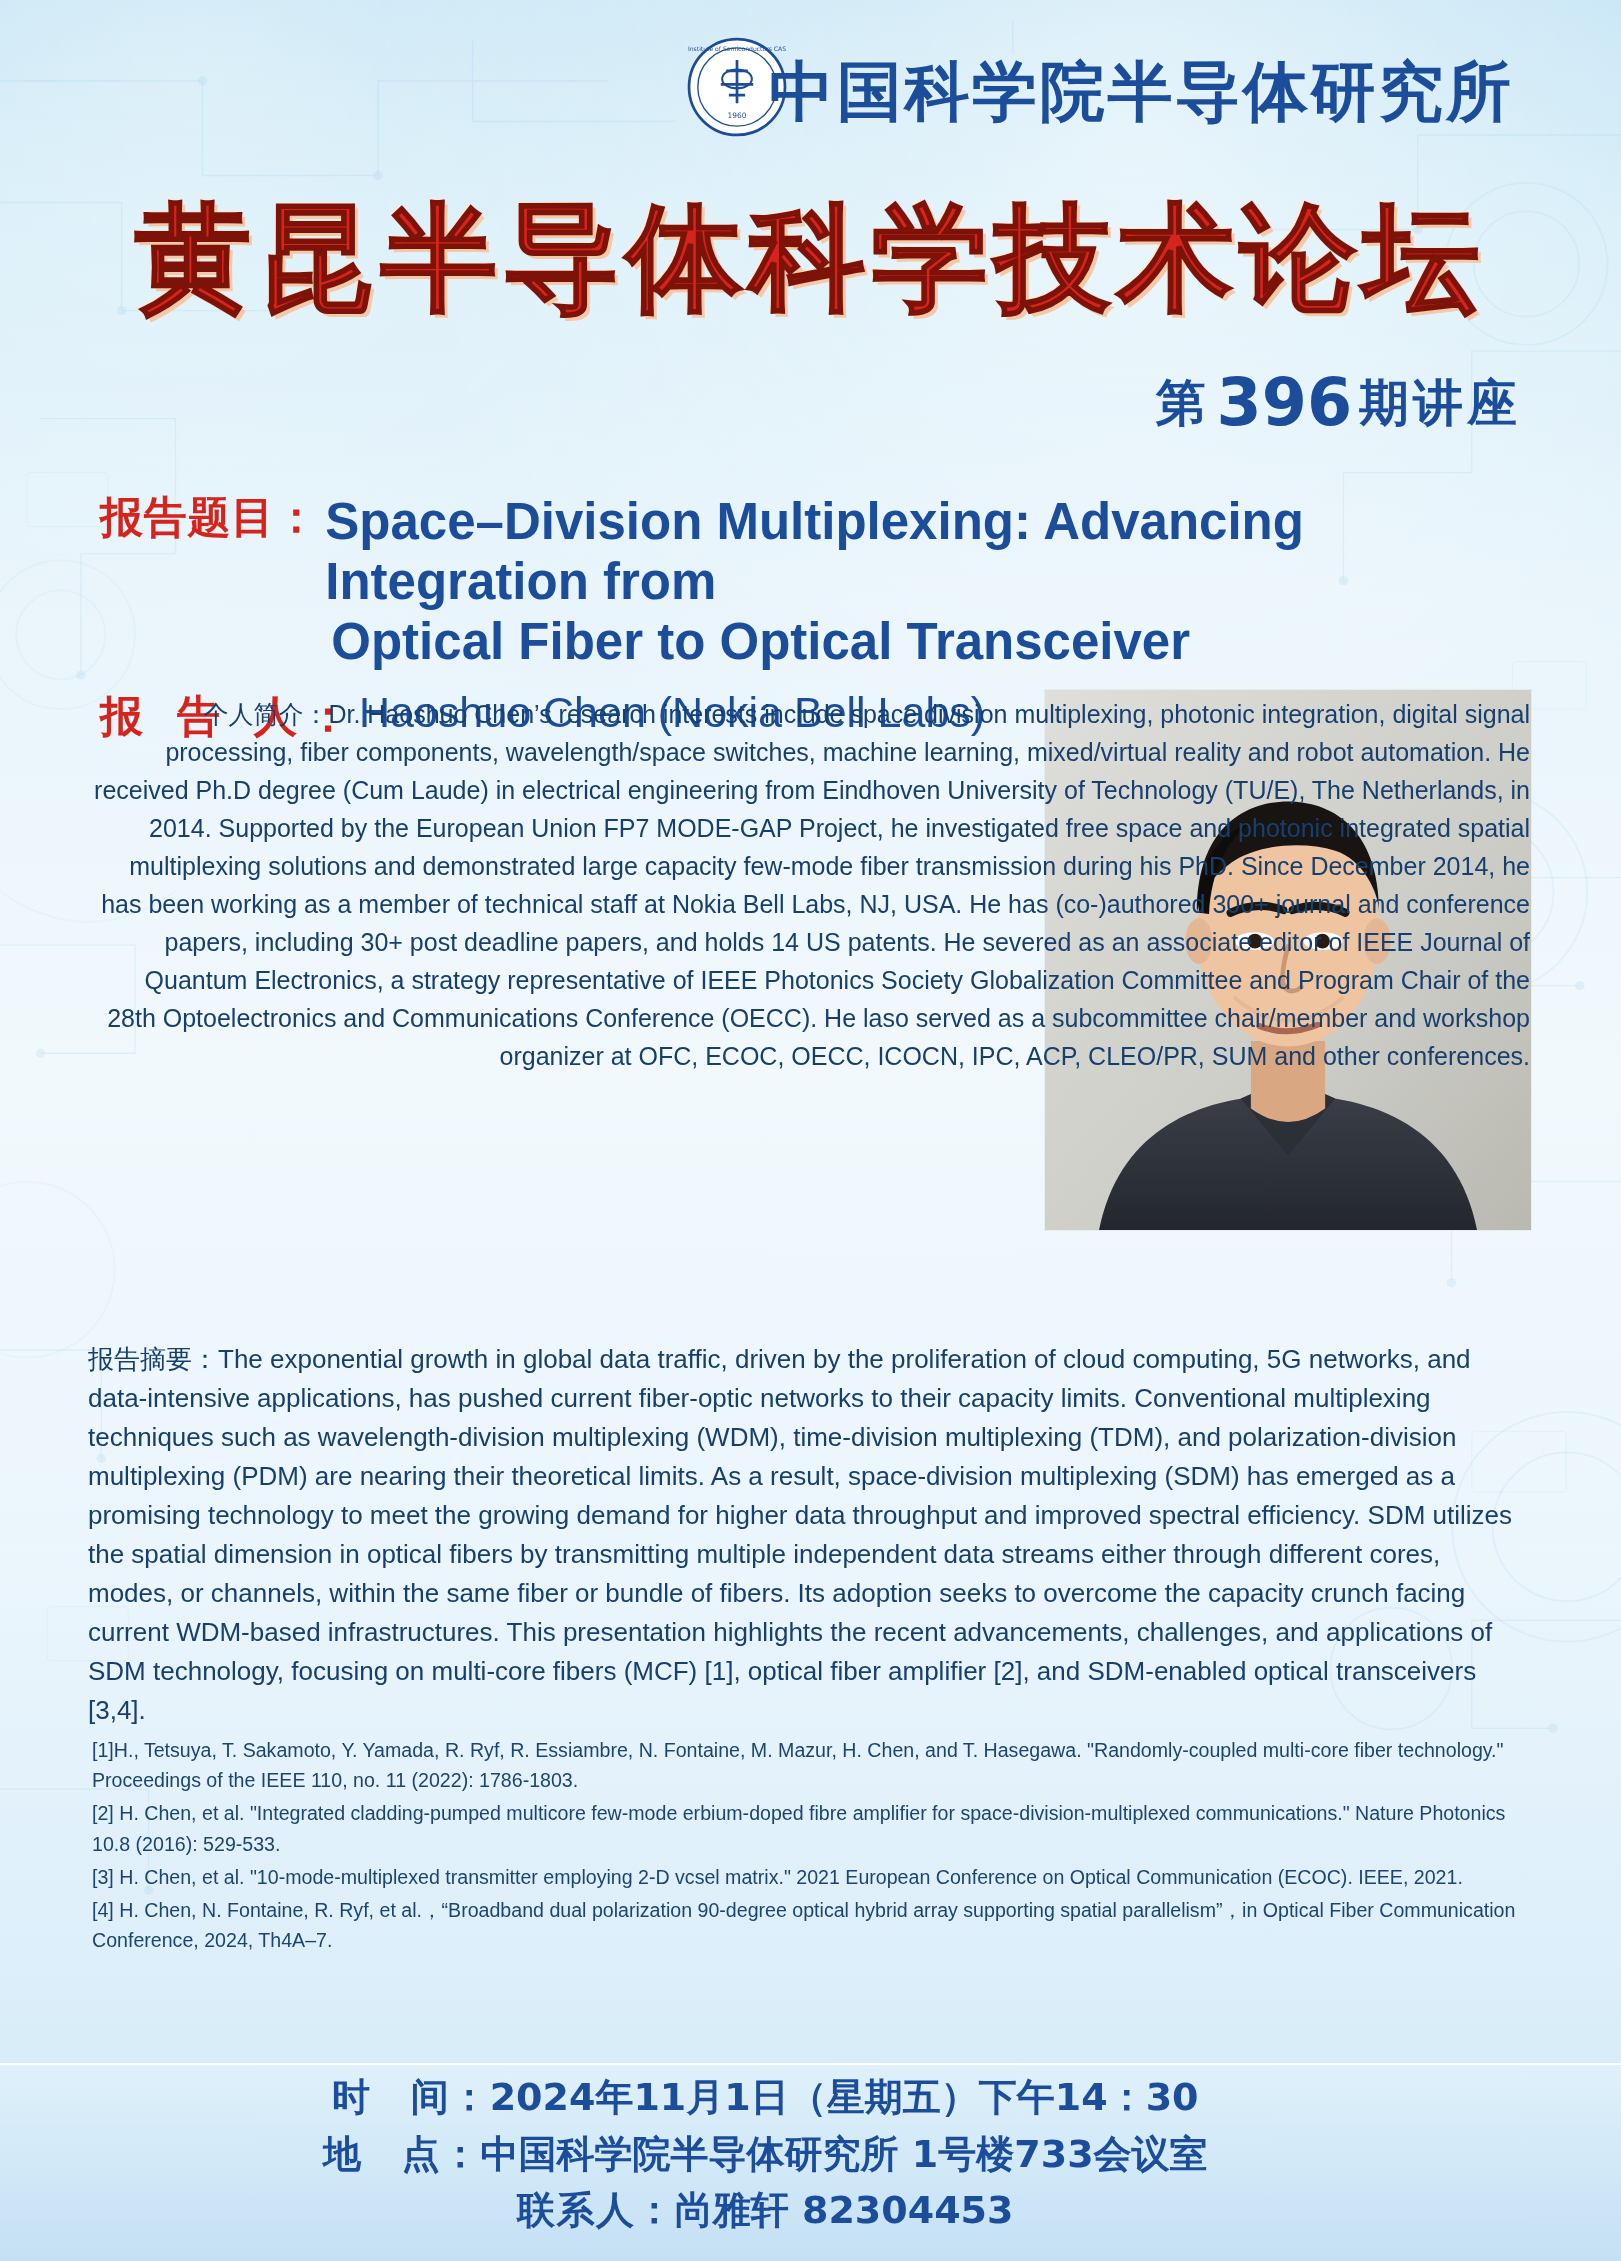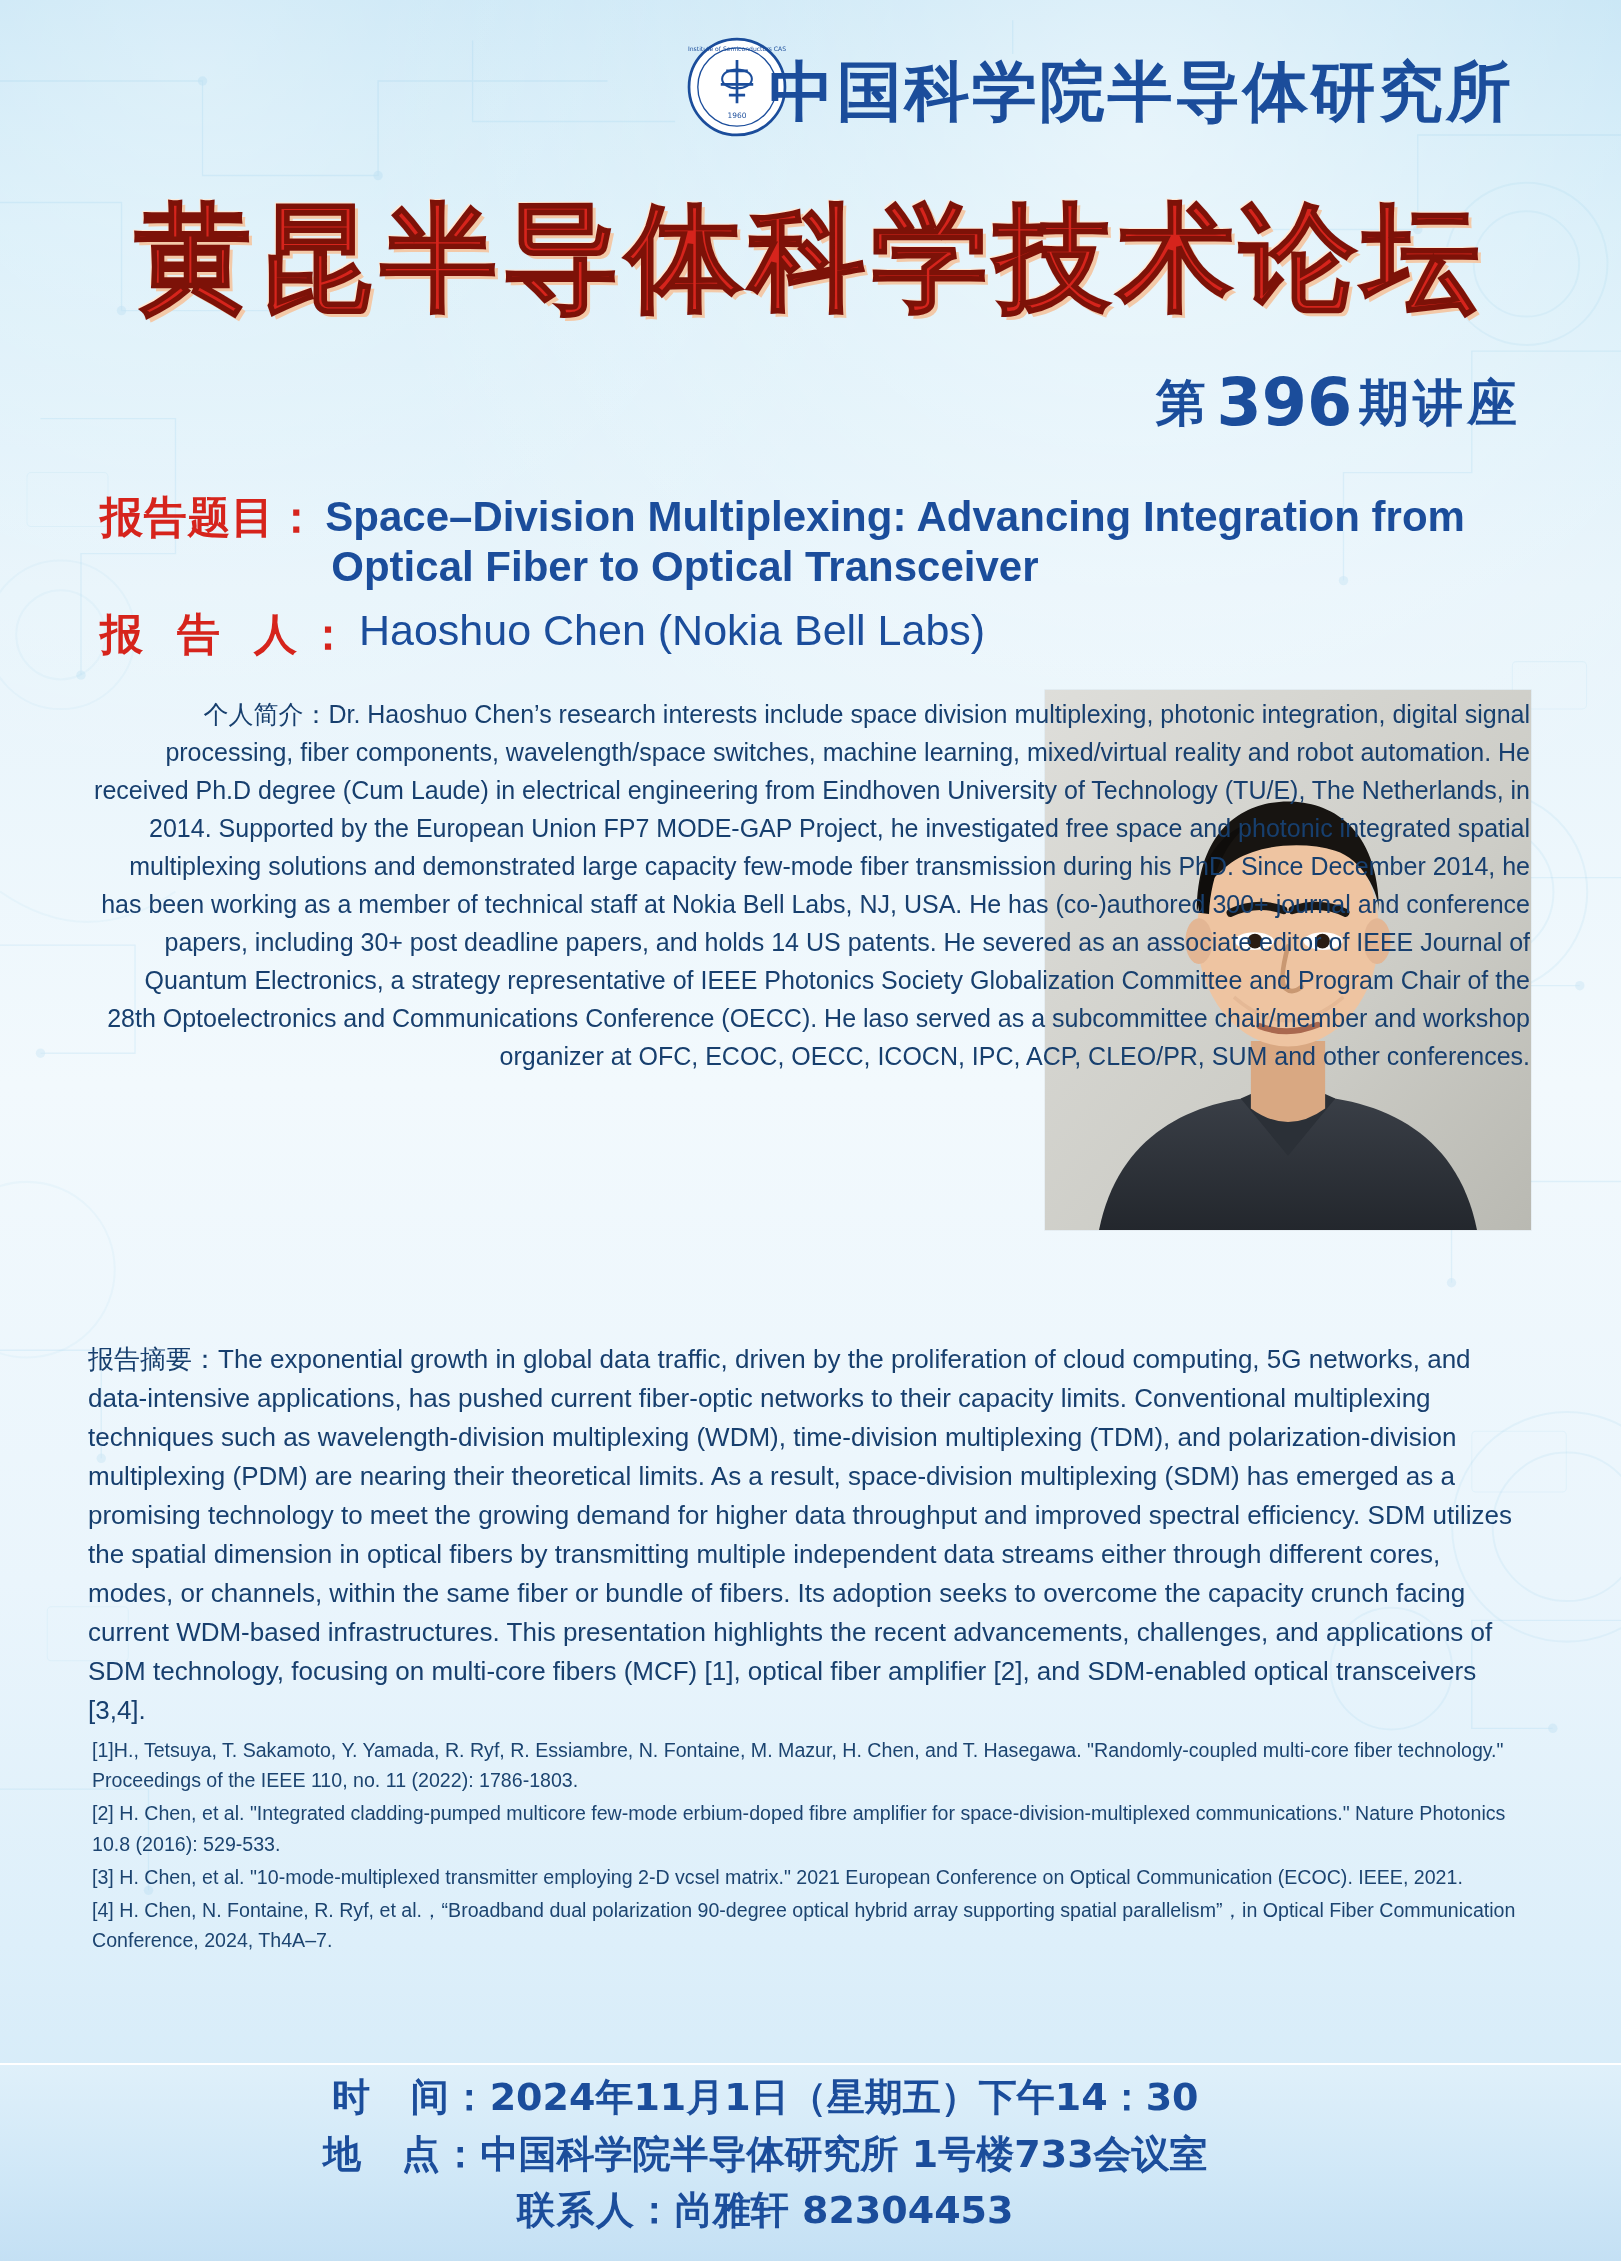--- a/index.html
+++ b/index.html
@@ -124,21 +124,21 @@
     color: #d6241c;
     font-size: 43px;
     font-weight: bold;
     font-family: "DejaVu Sans", sans-serif;
     white-space: nowrap;
     letter-spacing: 0.7px;
     line-height: 1.18;
   }
   .topic-value {
     color: #1b4d9b;
-    font-size: 42px;
+    font-size: 51px;
     font-weight: bold;
     font-family: "Liberation Sans", sans-serif;
     line-height: 1.18;
     margin-left: 6.8px;
   }
   .speaker-row {
     margin-top: 15px;
   }
   .speaker-label {
     color: #d6241c;

